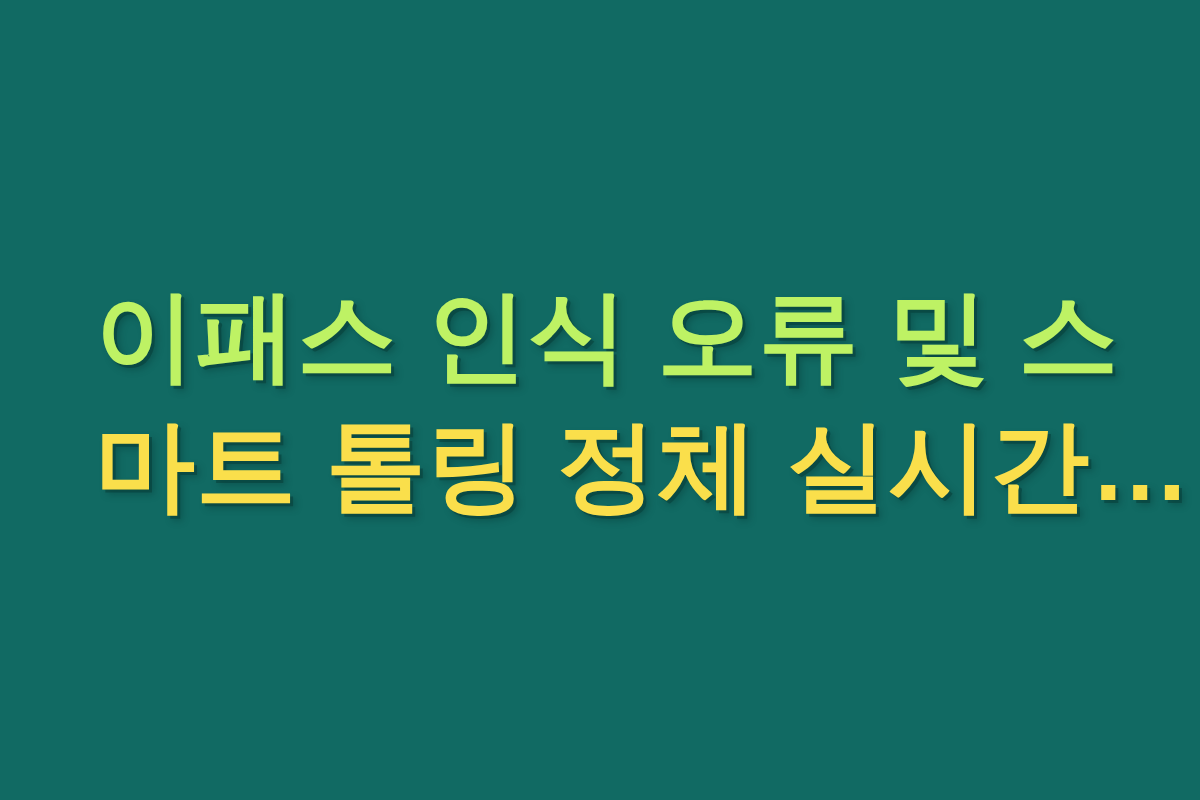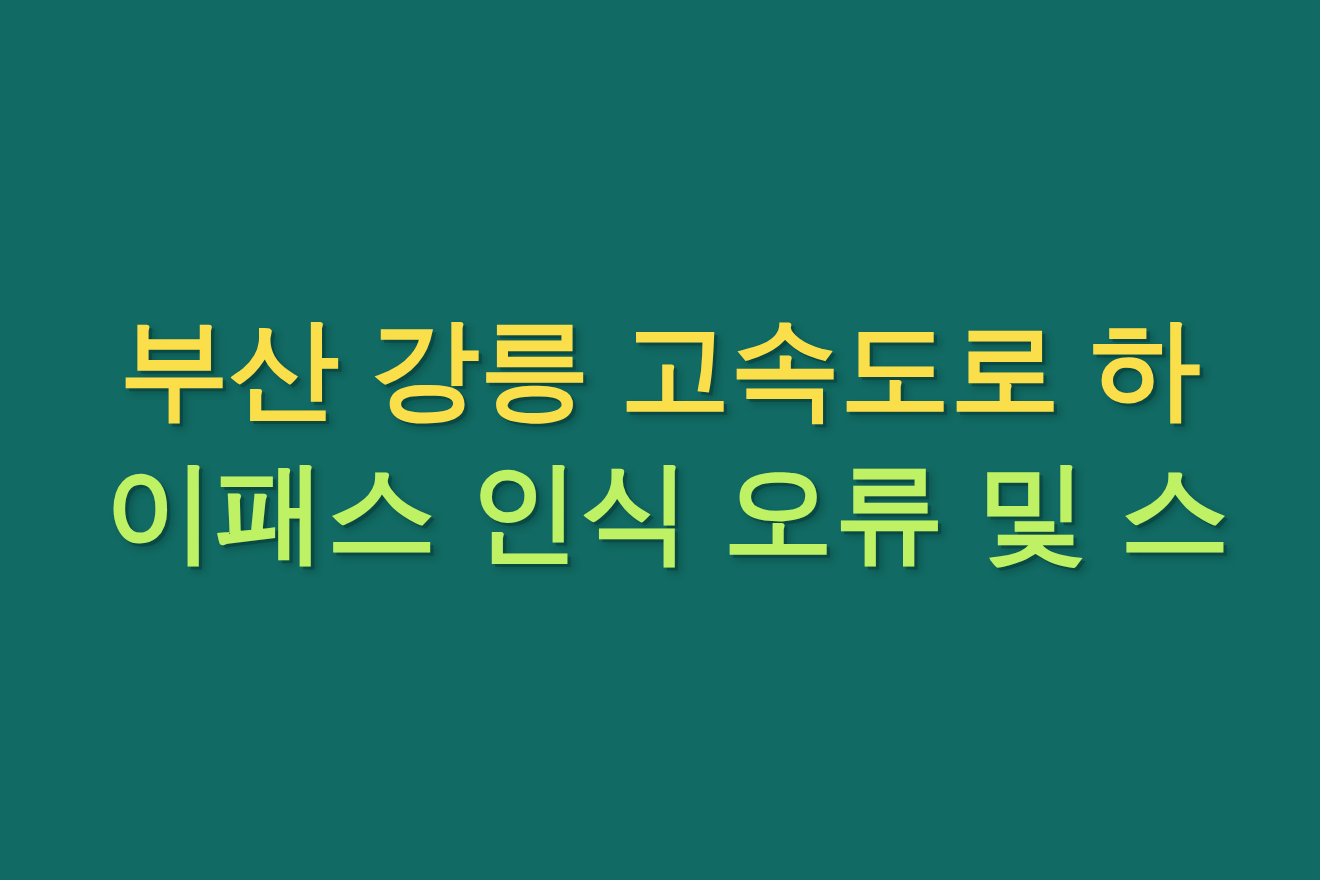--- a/index.html
+++ b/index.html
@@ -59,20 +59,20 @@
   .headline-line.line-2 { letter-spacing: 1px; }
   .headline-line.line-3 { letter-spacing: 1px; }
 </style>
 </head>
 <body>
 
 <div id="title-card" style="background: rgb(17, 106, 99);">
 
   <div id="headline-block">
 
-    <span class="headline-line line-1" style="color: rgb(250, 223, 75);">부산 강릉 고속도로 하</span>
 
     <span class="headline-line line-2" style="color: #bef264;">이패스 인식 오류 및 스</span>
 
+    <span class="headline-line line-3" style="color: rgb(250, 223, 75);">마트 톨링 정체 실시간…</span>
 
   </div>
 
 </div>
 
 </body></html>

